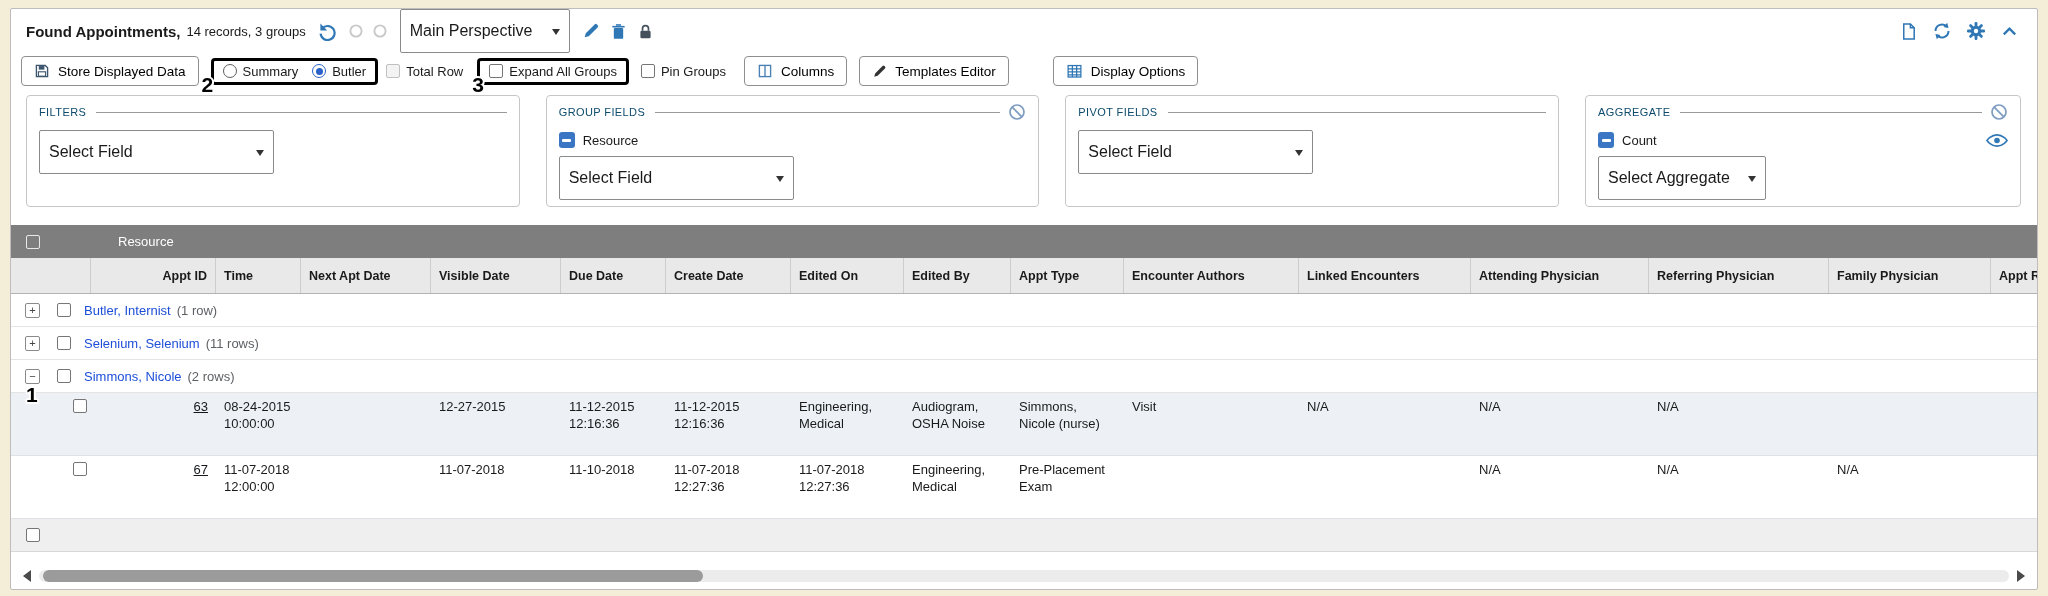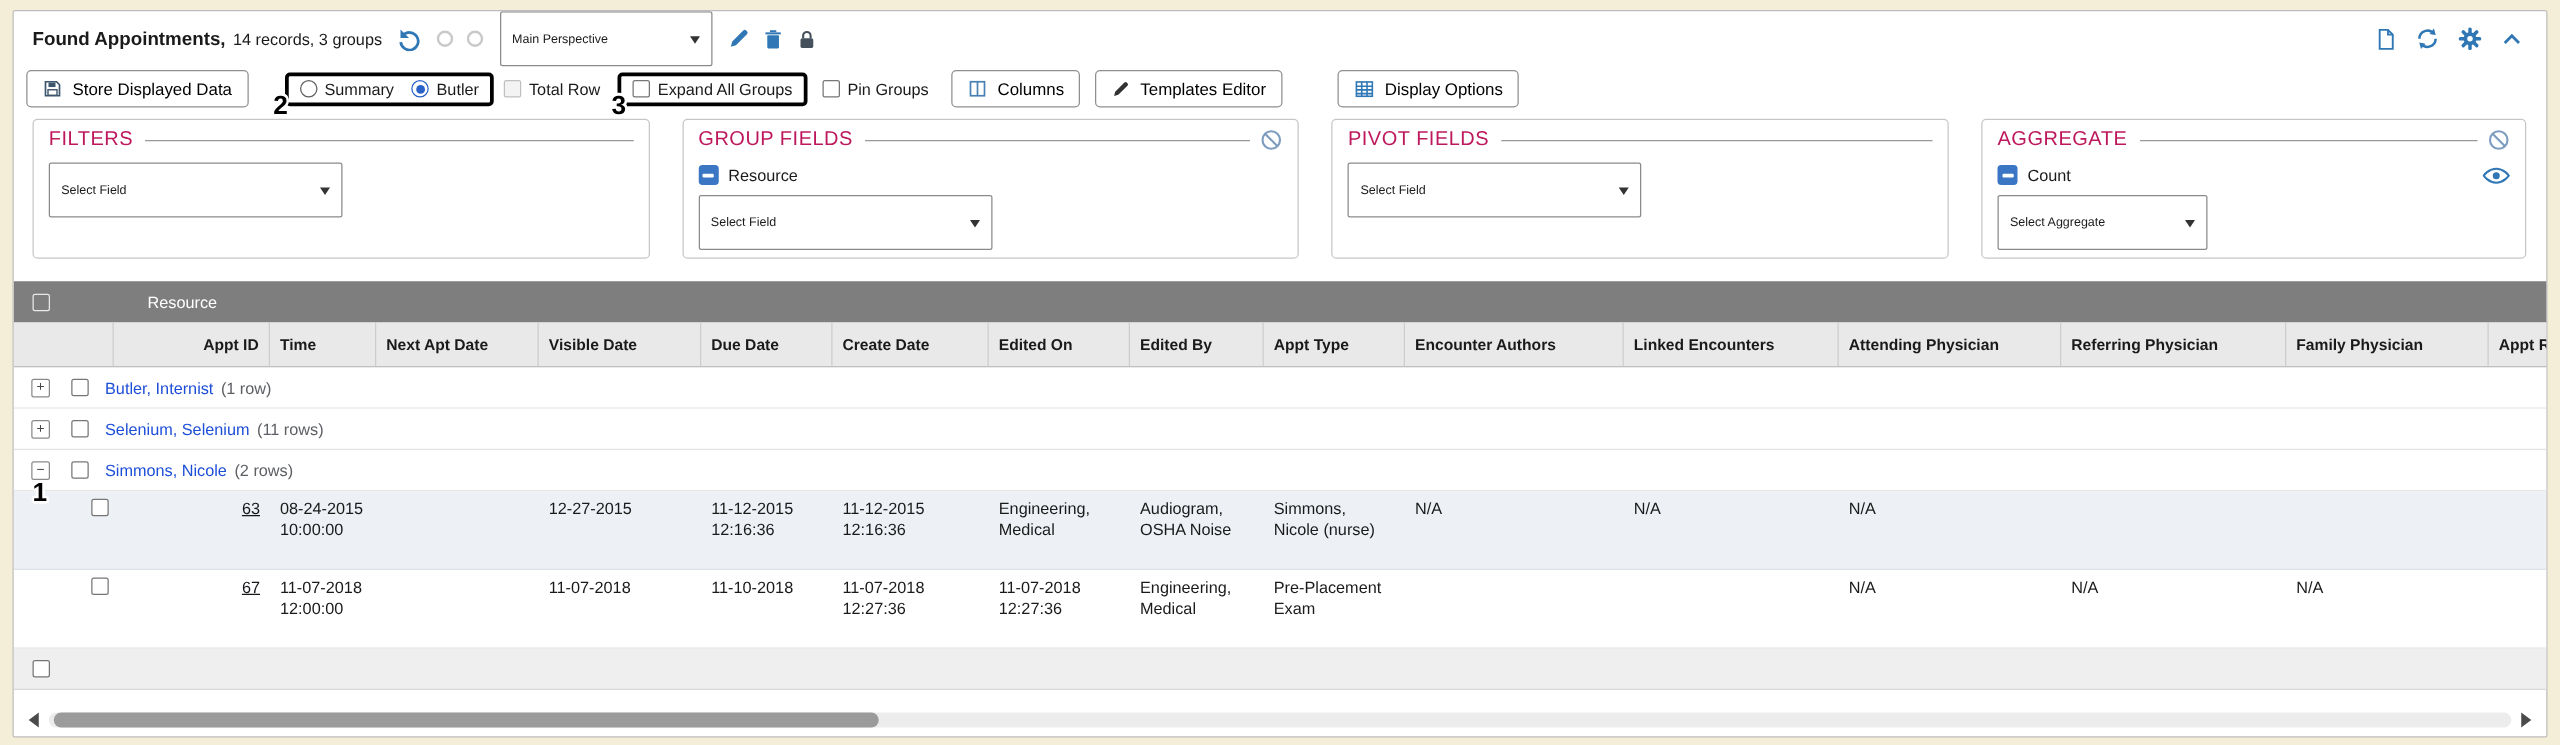--- a/index.html
+++ b/index.html
@@ -18,21 +18,21 @@
   .t-records{font-size:13px;margin-left:6px;white-space:nowrap;}
   .icon{display:inline-flex;align-items:center;justify-content:center;flex:none;}
   .icon svg{display:block;}
   .blue{color:#2f77b5;} .grayed{color:#c9c9c9;} 
   .dark{color:#44505c;}
   .sp8{margin-left:8px;} .sp10{margin-left:10px;} .sp12{margin-left:12px;} .sp14{margin-left:14px;}
   .flex-spacer{flex:1;}
   .sel{
     display:inline-flex;align-items:center;position:relative;height:44px;
     border:1px solid #8a8a8a;border-radius:2px;background:#fff;
-    padding:0 28px 0 9px;font-size:10px;white-space:nowrap;box-sizing:border-box;
+    padding:0 28px 0 9px;font-size:16px;white-space:nowrap;box-sizing:border-box;
   }
   .sel::after{
     content:"";position:absolute;right:9px;top:50%;margin-top:-2px;
     border-left:4.5px solid transparent;border-right:4.5px solid transparent;border-top:6px solid #333;
   }
   
   .toolbar{display:flex;align-items:center;height:36px;padding:0 10px;gap:12px;}
   .btn{
     display:inline-flex;align-items:center;gap:8px;height:30px;padding:0 12px;
     border:1px solid #8f8f8f;border-radius:4px;background:#fff;font-size:13.5px;white-space:nowrap;
@@ -50,21 +50,21 @@
     position:absolute;font-weight:800;font-size:21px;line-height:1;color:#000;z-index:20;
     text-shadow:2px 0 0 #fff,-2px 0 0 #fff,0 2px 0 #fff,0 -2px 0 #fff,
       1.5px 1.5px 0 #fff,-1.5px 1.5px 0 #fff,1.5px -1.5px 0 #fff,-1.5px -1.5px 0 #fff;
   }
   .marker-a{left:-12px;top:calc(100% - 8px);}
   
   .panels{display:flex;gap:26px;padding:6px 16px 0 15px;height:118px;box-sizing:border-box;}
   .panel{flex:1;border:1px solid #c6c6c6;border-radius:4px;padding:8px 12px;box-sizing:border-box;position:relative;background:#fff;}
   .panel.aggregate{flex:0 0 436px;}
   .p-head{display:flex;align-items:center;height:16px;}
-  .p-title{font-size:16px;color:#be185d;letter-spacing:0.4px;white-space:nowrap;}
+  .p-title{font-size:11px;color:#0c4a6e;letter-spacing:0.4px;white-space:nowrap;}
   .p-line{flex:1;border-top:1px solid #999;margin-left:10px;}
   .p-head .icon{margin-left:8px;color:#7d9cc0;}
   .p-select{margin-top:10px;width:235px;}
   .p-select.agg{width:168px;}
   .chip-row{display:flex;align-items:center;margin-top:12px;}
   .chip{width:16px;height:16px;border-radius:3px;background:#3a76c4;position:relative;flex:none;}
   .chip::after{content:"";position:absolute;left:3.5px;right:3.5px;top:7px;height:2.5px;background:#fff;border-radius:1px;}
   .chip-label{margin-left:8px;font-size:13px;}
   .after-chip{margin-top:8px;}
   .eye{margin-left:auto;color:#2f77b5;}
@@ -189,21 +189,21 @@
       <span class="icon" style="color:#3d566e;">
         <svg width="16" height="16" viewBox="0 0 20 20">
           <path d="M3 3h11l3 3v11H3z" fill="none" stroke="currentColor" stroke-width="1.7"></path>
           <rect x="6" y="3.8" width="7" height="4.5" fill="currentColor"></rect>
           <rect x="5.5" y="11" width="9" height="5.5" fill="none" stroke="currentColor" stroke-width="1.4"></rect>
         </svg>
       </span>
       <span>Store Displayed Data</span>
     </button>
 
-    <span class="ann-box" style="margin-left:17px;">
+    <span class="ann-box" style="margin-left:0;">
       <span class="radio"></span>
       <span class="ctl-label">Summary</span>
       <span class="radio checked" style="margin-left:8px;"></span>
       <span class="ctl-label">Butler</span>
       <span class="marker marker-a">2</span>
     </span>
 
     <span class="ctl" style="margin-left:-4px;">
       <span class="cb disabled"></span>
       <span class="ctl-label">Total Row</span>
@@ -379,20 +379,21 @@
         <a class="appt-link">63</a>
       </div>
       <div class="dc">08-24-2015 10:00:00</div>
       <div class="dc"></div>
       <div class="dc">12-27-2015</div>
       <div class="dc">11-12-2015 12:16:36</div>
       <div class="dc">11-12-2015 12:16:36</div>
       <div class="dc">Engineering, Medical</div>
       <div class="dc">Audiogram, OSHA Noise</div>
       <div class="dc">Simmons, Nicole (nurse)</div>
+      <div class="dc">Visit</div>
       <div class="dc">N/A</div>
       <div class="dc">N/A</div>
       <div class="dc">N/A</div>
       <div class="dc"></div>
     </div>
 
     <div class="drow cols">
       <div class="dc lead">
         <span class="cb"></span>
       </div>

